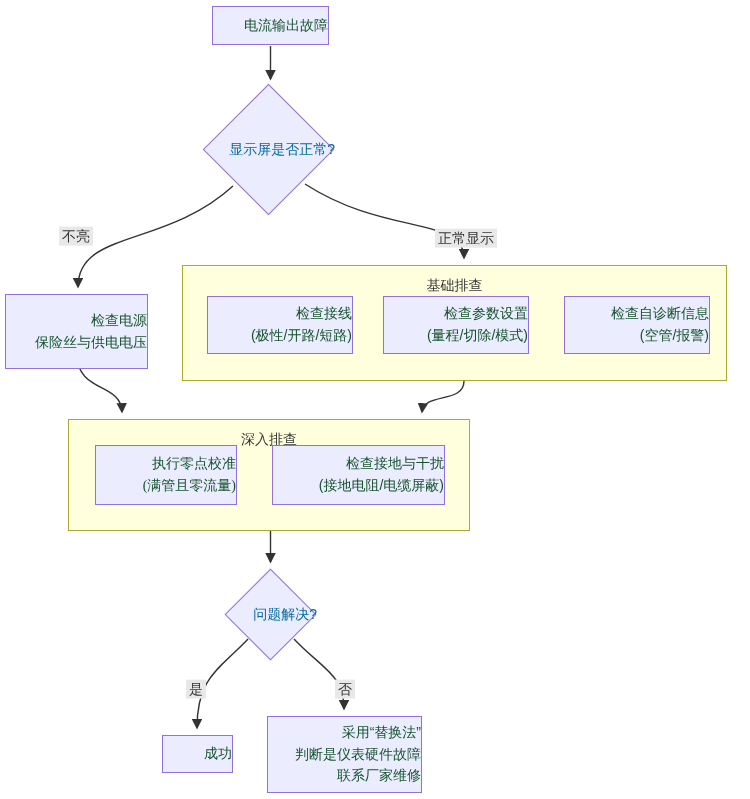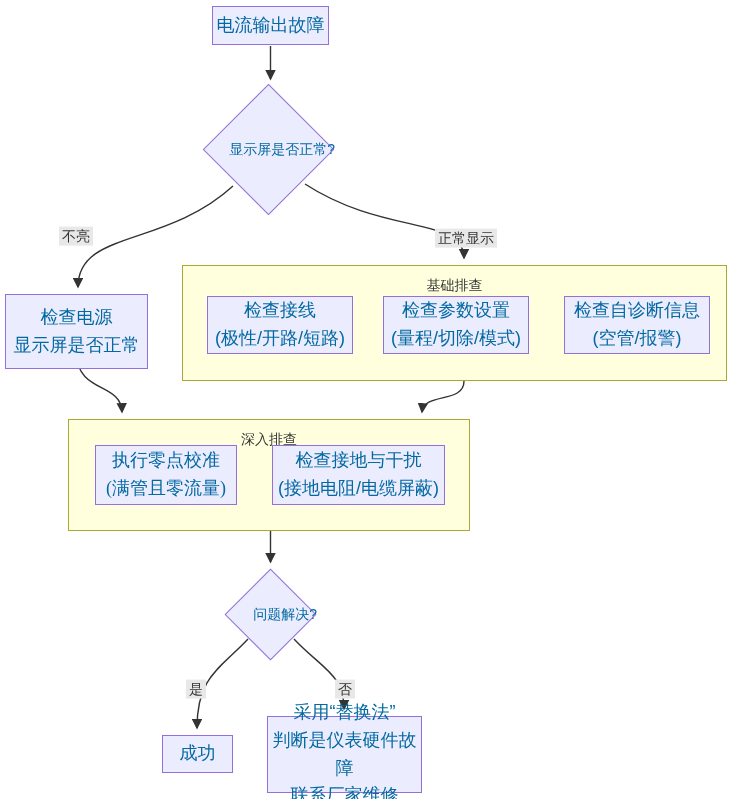--- a/index.html
+++ b/index.html
@@ -5,22 +5,22 @@
   html,body{margin:0;padding:0;}
   body{
     width:750px;height:799px;position:relative;background:#ffffff;
     font-family:"Liberation Sans","DejaVu Sans",sans-serif;
     color:#333333;overflow:hidden;
   }
   .stage{position:absolute;left:0;top:0;width:750px;height:799px;}
   svg.edges{position:absolute;left:0;top:0;z-index:1;}
   .node{
     position:absolute;z-index:2;background:#ECECFF;border:1px solid #9370DB;
-    display:flex;flex-direction:column;align-items:center;justify-content:center;
-    font-size:18px;line-height:1.55;text-align:center;color:#0369a1;
+    display:flex;flex-direction:column;align-items:flex-end;justify-content:center;
+    font-size:14px;line-height:1.55;text-align:center;color:#14532d;
     box-sizing:border-box;
   }
   .subgraph{
     position:absolute;z-index:0;background:#FFFFDE;border:1px solid #AAAA33;
     box-sizing:border-box;
   }
   .subgraph-title{
     display:block;text-align:center;padding-top:11px;font-size:14px;color:#333333;
   }
   .diamond{
@@ -93,21 +93,21 @@
     <span>电流输出故障</span>
   </div>
 
   <div class="diamond diamond-lg">
     <div class="shape"></div>
     <span class="dtext">显示屏是否正常?</span>
   </div>
 
   <div class="node" id="n-power">
     <span>检查电源</span>
-    <span>显示屏是否正常</span>
+    <span>保险丝与供电电压</span>
   </div>
 
   <div class="node" id="n-wiring">
     <span>检查接线</span>
     <span>(极性/开路/短路)</span>
   </div>
 
   <div class="node" id="n-params">
     <span>检查参数设置</span>
     <span>(量程/切除/模式)</span>

